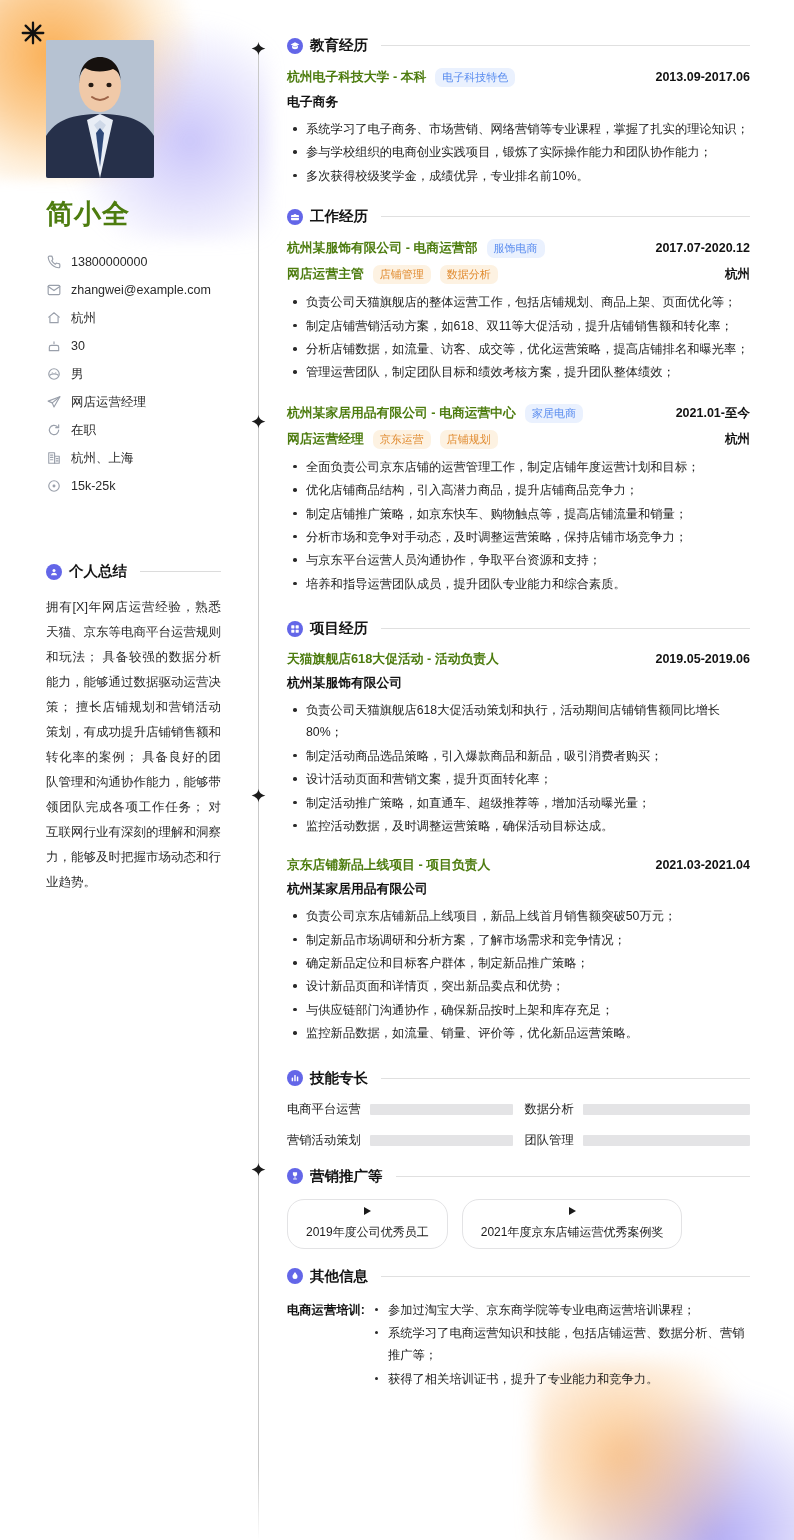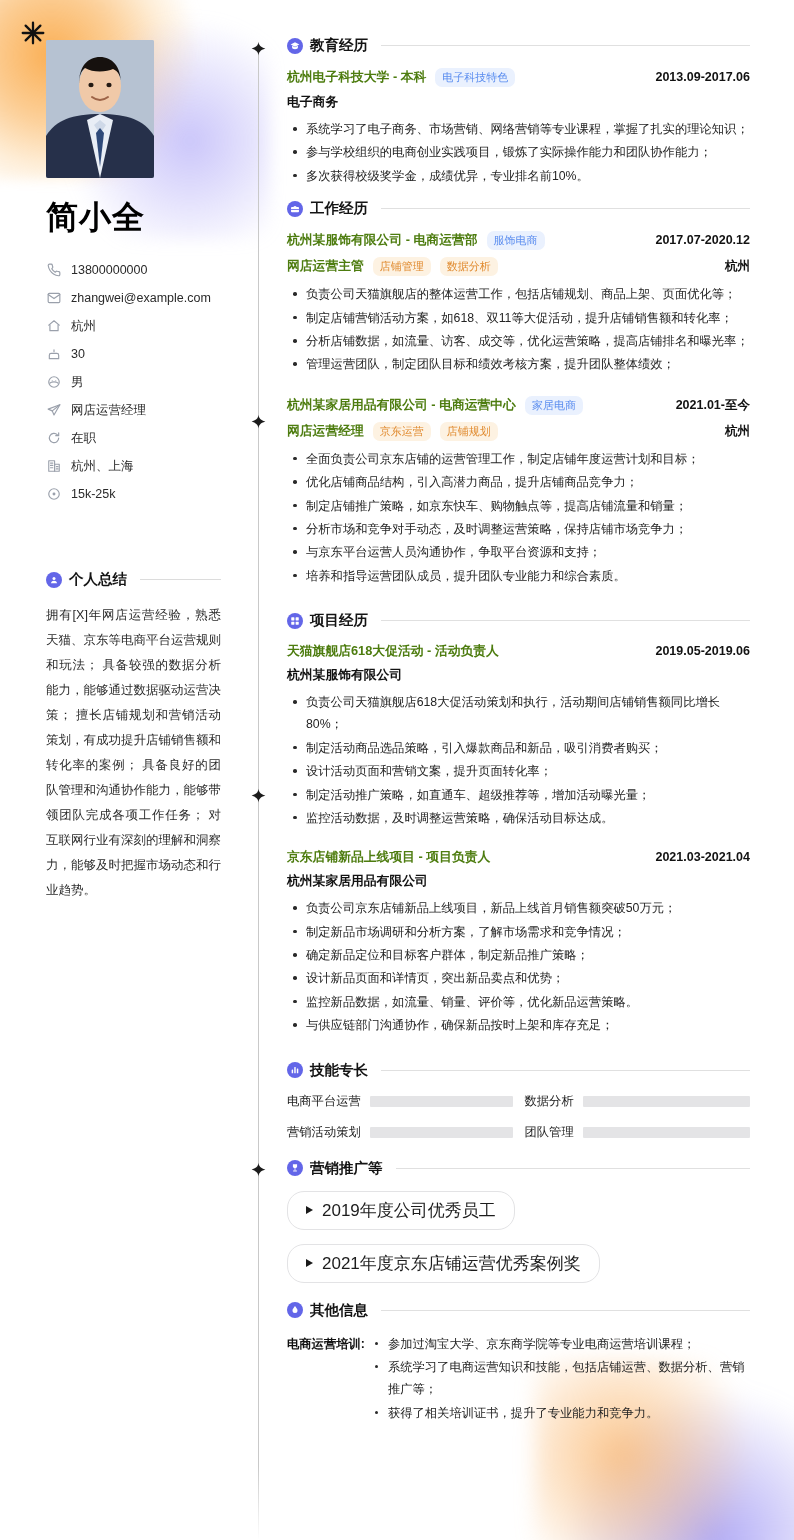--- a/index.html
+++ b/index.html
@@ -85,24 +85,24 @@
     height: 138px;
     border-radius: 2px;
     overflow: hidden;
     position: relative;
     background: #b9c4d4;
     margin-bottom: 18px;
   }
   .avatar svg { display: block; width: 108px; height: 138px; }
 
   .pname {
-    font-size: 32px;
+    font-size: 27px;
     font-weight: 700;
     letter-spacing: 1px;
-    color: #000000;
+    color: #4d7c0f;
     margin-bottom: 16px;
   }
 
   .contact-list { list-style: none; }
   .contact-item {
     display: flex;
     align-items: center;
     gap: 9px;
     font-size: 12.5px;
     color: #2a2a2a;
@@ -311,24 +311,25 @@
     flex-wrap: wrap;
     margin-bottom: 4px;
   }
   .honor-pill {
     display: inline-flex;
     align-items: center;
     gap: 9px;
     border: 1px solid #e3e3e5;
     border-radius: 17px;
     padding: 7px 18px;
-    font-size: 17px;
+    font-size: 12px;
     color: #1c1c1c;
     background: #fff;
     white-space: nowrap;
+    flex-direction: column;
   }
   .tri {
     width: 0; height: 0;
     border-left: 7px solid #1a1a1a;
     border-top: 4.5px solid transparent;
     border-bottom: 4.5px solid transparent;
   }
 
   
   .other-row { display: flex; gap: 4px; }
@@ -530,21 +531,21 @@
           </div>
           <div class="entry-sub">电子商务</div>
           <ul class="bullets">
             <li>系统学习了电子商务、市场营销、网络营销等专业课程，掌握了扎实的理论知识；</li>
             <li>参与学校组织的电商创业实践项目，锻炼了实际操作能力和团队协作能力；</li>
             <li>多次获得校级奖学金，成绩优异，专业排名前10%。</li>
           </ul>
         </div>
       </section>
 
-      <section class="section" style="margin-top:12px">
+      <section class="section" style="margin-top:20px">
         <div class="sec-head">
           <span class="sec-icon">
             <svg viewBox="0 0 24 24" fill="currentColor">
                 <rect x="2.5" y="7" width="19" height="13" rx="2"></rect>
                 <path d="M9 5h6v2H9z"></path>
                 <rect x="2.5" y="12" width="19" height="2" fill="#6366e8"></rect>
               </svg>
           </span>
           <span class="sec-title">工作经历</span>
           <span class="rule"></span>
@@ -626,22 +627,22 @@
           <div class="entry-row">
             <span class="entry-title">京东店铺新品上线项目 - 项目负责人</span>
             <span class="entry-right">2021.03-2021.04</span>
           </div>
           <div class="entry-sub">杭州某家居用品有限公司</div>
           <ul class="bullets">
             <li>负责公司京东店铺新品上线项目，新品上线首月销售额突破50万元；</li>
             <li>制定新品市场调研和分析方案，了解市场需求和竞争情况；</li>
             <li>确定新品定位和目标客户群体，制定新品推广策略；</li>
             <li>设计新品页面和详情页，突出新品卖点和优势；</li>
+            <li>与供应链部门沟通协作，确保新品按时上架和库存充足；</li>
             <li>监控新品数据，如流量、销量、评价等，优化新品运营策略。</li>
-            <li>与供应链部门沟通协作，确保新品按时上架和库存充足；</li>
           </ul>
         </div>
       </section>
 
       <section class="section" style="margin-top:24px">
         <div class="sec-head">
           <span class="sec-icon">
             <svg viewBox="0 0 24 24" fill="currentColor">
                 <rect x="4" y="11" width="3.5" height="9" rx="1"></rect>
                 <rect x="10.2" y="5" width="3.5" height="15" rx="1"></rect>

